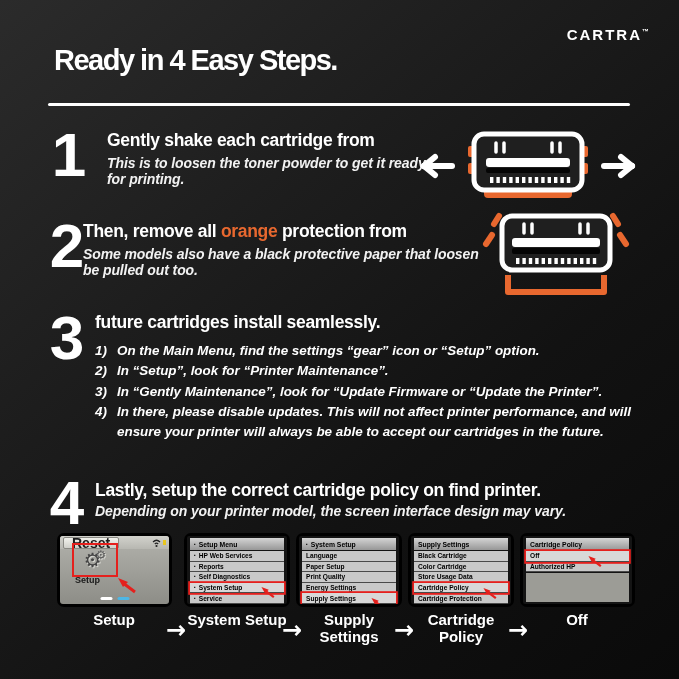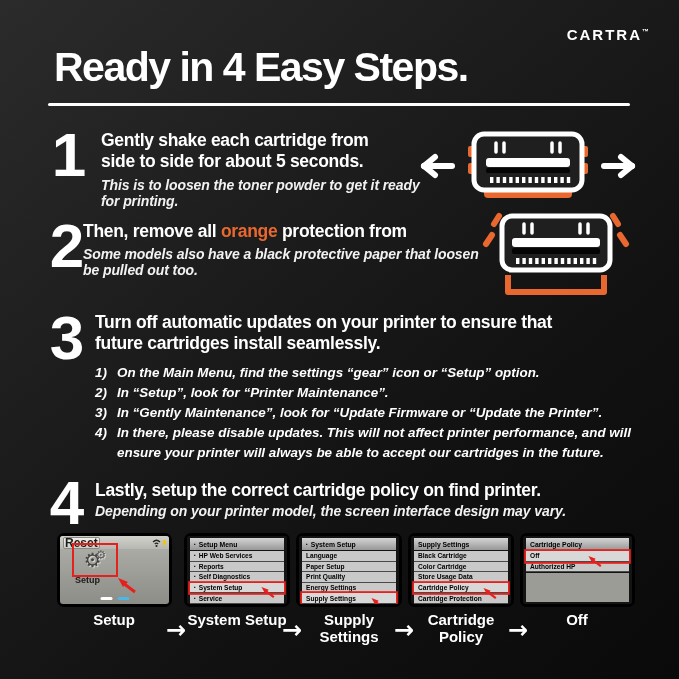--- a/index.html
+++ b/index.html
@@ -5,38 +5,38 @@
   html,body{margin:0;padding:0;background:#000;}
   #canvas{
     position:relative;width:679px;height:679px;overflow:hidden;
     background:linear-gradient(140deg,#2b2b2b 0%,#1d1d1d 35%,#121212 65%,#0a0a0a 100%);
     font-family:"Liberation Sans","DejaVu Sans",sans-serif;color:#fff;
   }
   .abs{position:absolute;}
   
   .logo{top:26px;right:30px;font-size:15px;font-weight:bold;letter-spacing:2px;}
   .logo sup{font-size:7px;letter-spacing:0;}
-  .title{top:44px;left:54px;font-size:41px;font-weight:bold;letter-spacing:-1.5px;}
+  .title{top:44px;left:54px;font-size:29px;font-weight:bold;letter-spacing:-1.5px;}
   .divider{top:103px;left:48px;width:582px;height:3px;background:#fff;border-radius:2px;}
   
   .step-num{font-size:62px;font-weight:bold;line-height:1;width:50px;text-align:center;}
   .step-head{font-size:17.5px;font-weight:bold;line-height:1.22;letter-spacing:-0.3px;}
   .step-sub{font-size:14px;font-weight:bold;font-style:italic;margin-top:4px;color:#f2f2f2;letter-spacing:-0.1px;}
   .orange-word{color:#E8682F;}
   .step3-list{margin-top:8px;font-size:13.4px;font-weight:bold;font-style:italic;line-height:1.5;}
   .li-row{display:flex;}
   .li-num{width:22px;flex:none;}
   .li-text{flex:1;}
   
   .illo svg{display:block;}
   
   .bezel{position:absolute;top:533px;height:74px;background:#000;border-radius:7px;padding:3px;box-sizing:border-box;}
   .lcd{width:100%;height:100%;background:linear-gradient(#b2b2ac,#8d8d87);border-radius:3px;position:relative;overflow:hidden;}
   .lcd-topbar{height:13px;background:linear-gradient(#d2d2cc,#b7b7b1);display:flex;align-items:center;justify-content:space-between;padding:0 3px;}
-  .reset-tab{background:linear-gradient(#f2f2ec,#cfcfc9);color:#1c1c1c;font-size:12px;font-weight:bold;padding:0 1px;border-radius:2px;line-height:10px;border:1px solid #8a8a84;}
+  .reset-tab{background:linear-gradient(#f2f2ec,#cfcfc9);color:#1c1c1c;font-size:14px;font-weight:bold;padding:0 8px;border-radius:2px;line-height:10px;border:1px solid #8a8a84;}
   .gear-box{position:absolute;left:12px;top:7px;width:42px;height:30px;border:2px solid #E5201D;display:flex;align-items:center;justify-content:center;}
   .gear-glyph{font-family:"DejaVu Sans",sans-serif;font-size:20px;color:#454545;line-height:1;text-shadow:1px 1px 0 #d9d9d3;}
   .gear-glyph-sm{font-family:"DejaVu Sans",sans-serif;font-size:12px;color:#5c5c5c;line-height:1;margin-left:-6px;margin-top:-10px;text-shadow:1px 1px 0 #d9d9d3;}
   .setup-label{position:absolute;left:15px;top:39px;font-size:9px;font-weight:bold;color:#1a1a1a;}
   .page-dots{position:absolute;bottom:4px;left:50%;transform:translateX(-50%);display:flex;gap:5px;}
   .dot{width:12px;height:3px;border-radius:2px;}
   .dot-white{background:#fff;}
   .dot-blue{background:#4db7e5;}
   .menu{width:100%;height:100%;background:#141414;border-radius:2px;position:relative;overflow:hidden;display:flex;flex-direction:column;padding:2px 3px;box-sizing:border-box;}
   .menu-header{height:12px;flex:none;background:linear-gradient(#d4d4d4,#979797);color:#000;font-size:6.8px;font-weight:bold;display:flex;align-items:center;gap:3px;padding-left:4px;margin-bottom:1px;}
@@ -53,24 +53,23 @@
 <body>
 
 <div id="canvas">
 
   <div class="abs logo"><span>CARTRA</span><sup>™</sup></div>
 
   <div class="abs title">Ready in 4 Easy Steps.</div>
   <div class="abs divider"></div>
 
   <div class="abs step-num" style="left:44px;top:124px;">1</div>
-  <div class="abs" style="left:101px;top:130px;width:330px;">
+  <div class="abs" style="left:107px;top:130px;width:330px;">
     <div class="step-head">
       <div>Gently shake each cartridge from</div>
-      <div>side to side for about 5 seconds.</div>
     </div>
     <div class="step-sub">This is to loosen the toner powder to get it ready for printing.</div>
   </div>
   <div class="abs illo" style="left:412px;top:126px;">
     <svg width="232" height="84" viewBox="0 0 232 84">
 
       <g stroke="#fff" stroke-width="6" stroke-linecap="round" fill="none">
         <path d="M40 40 H12"></path>
           <path d="M12 40 l11 -9"></path>
           <path d="M12 40 l11 9"></path>
@@ -163,21 +162,20 @@
           <rect x="122.8" y="50" width="3.4" height="6"></rect>
       </g>
 
       <path d="M38 70 v14 h96 v-14" fill="none" stroke="#E8682F" stroke-width="6" stroke-linejoin="round" stroke-linecap="square"></path>
     </svg>
   </div>
 
   <div class="abs step-num" style="left:42px;top:307px;">3</div>
   <div class="abs" style="left:95px;top:312px;width:545px;">
     <div class="step-head">
-      <div>Turn off automatic updates on your printer to ensure that</div>
       <div>future cartridges install seamlessly.</div>
     </div>
     <div class="step3-list">
       <div class="li-row">
           <span class="li-num">1)</span>
           <span class="li-text">On the Main Menu, find the settings “gear” icon or “Setup” option.</span>
         </div>
       <div class="li-row">
           <span class="li-num">2)</span>
           <span class="li-text">In “Setup”, look for “Printer Maintenance”.</span>

